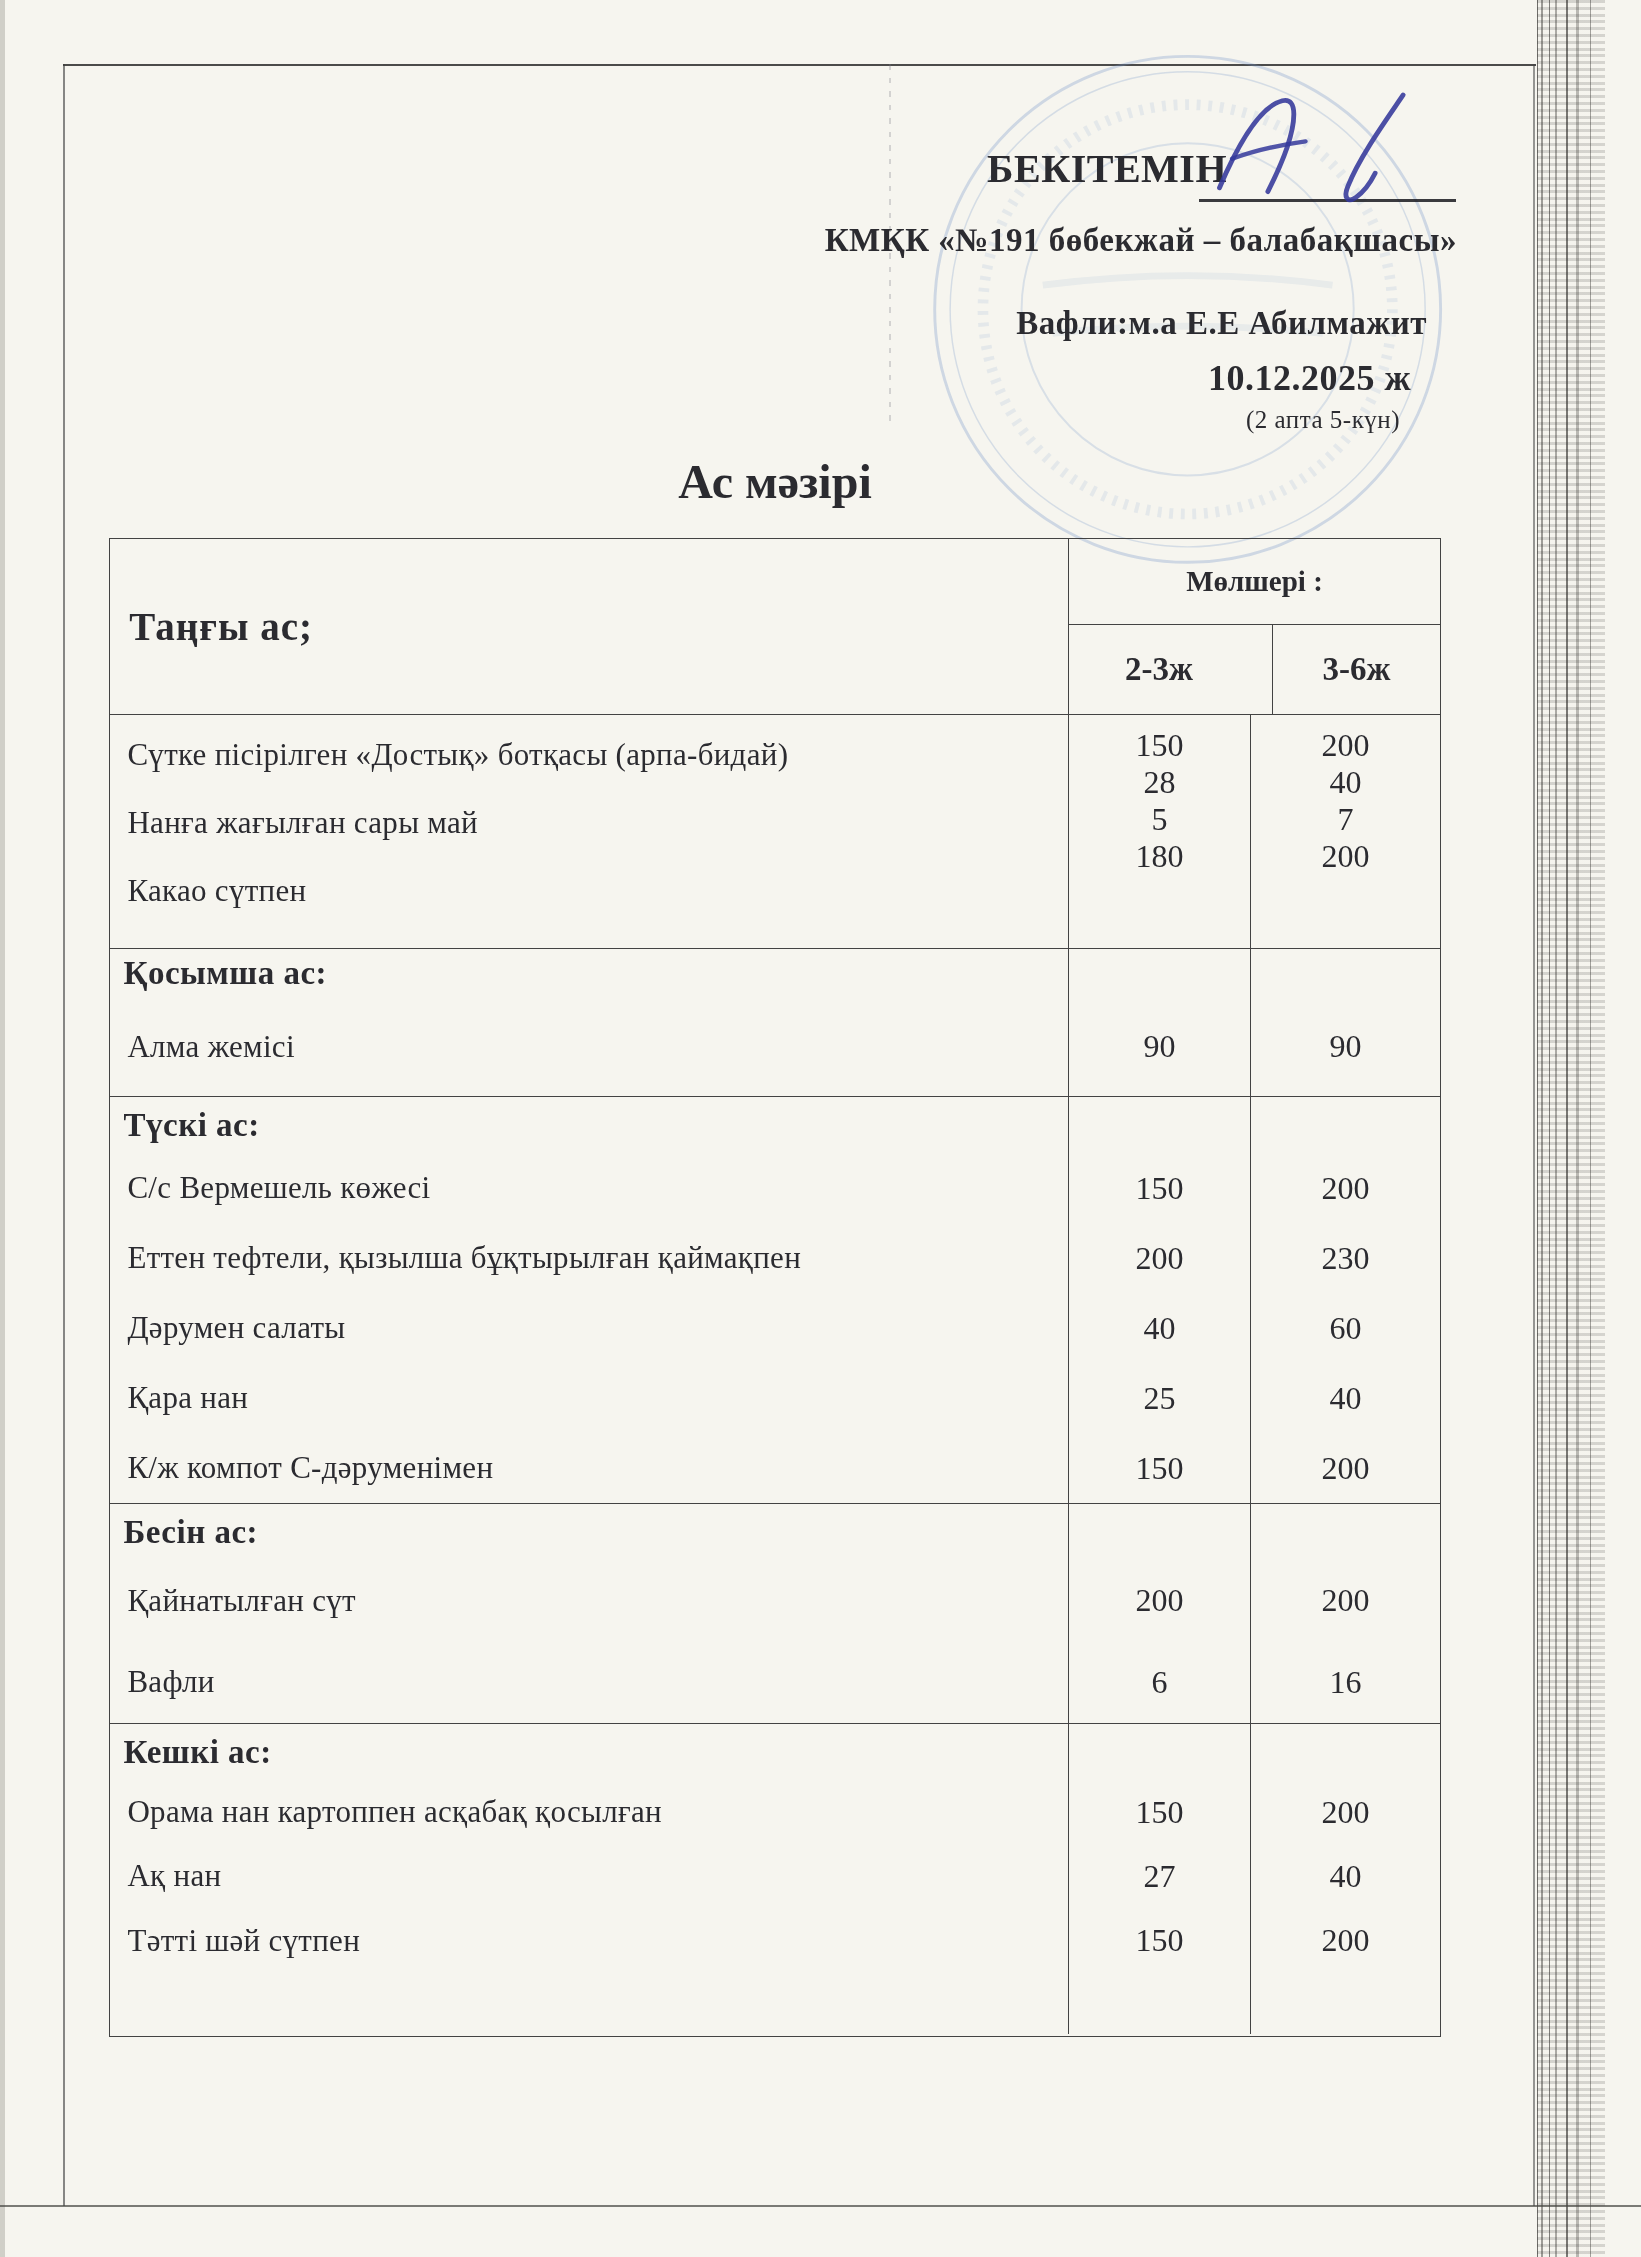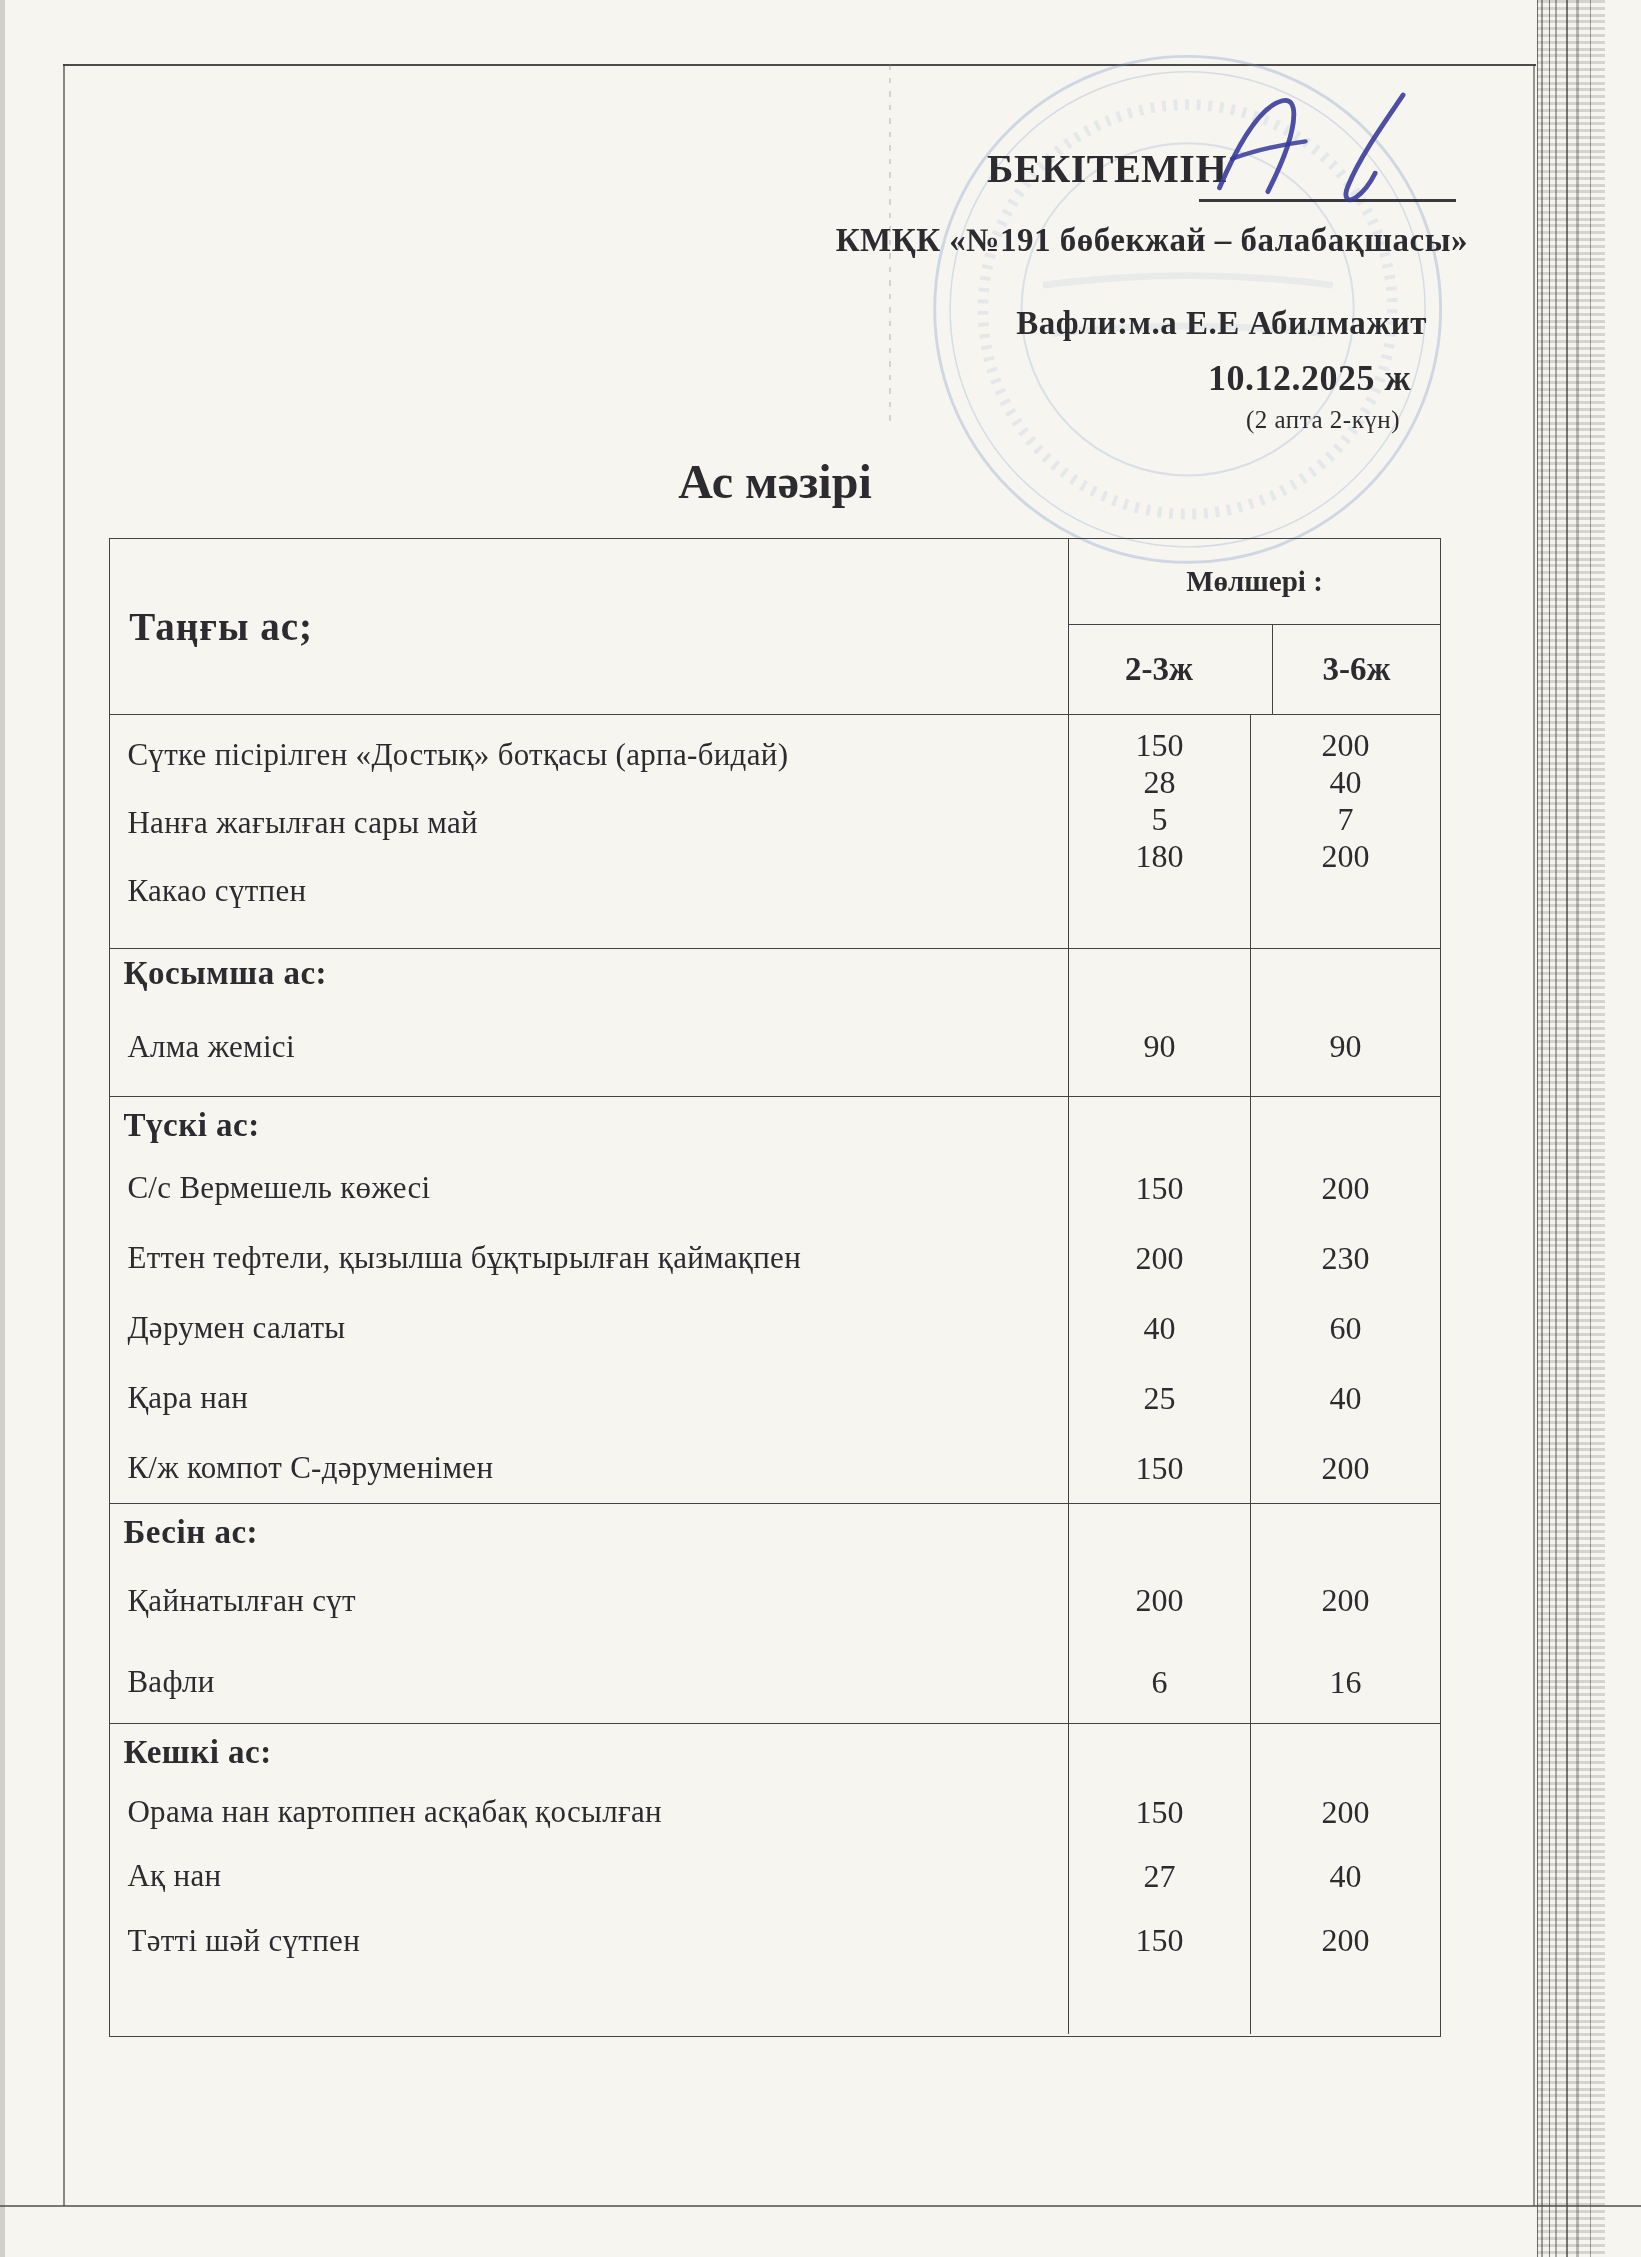--- a/index.html
+++ b/index.html
@@ -31,21 +31,21 @@
   }
   .faint-scan-line{left:889px;top:64px;width:1.9px;height:357px;
     background:repeating-linear-gradient(180deg, rgba(120,120,130,.28) 0 5.8px, transparent 5.8px 13.5px);}
   
   .stamp{left:898px;top:39px;width:560px;height:560px;z-index:1;}
   
   .hdr{z-index:3;letter-spacing:0.5px;}
   .approve{top:145px;left:987px;font-size:40px;font-weight:bold;}
   .sign-line{top:199px;left:1199px;width:257px;height:2.9px;background:rgba(25,25,30,.85);z-index:2;}
   .signature{top:89px;left:1205px;width:232px;height:126px;z-index:4;}
-  .org-line{top:222px;left:509px;width:959px;text-align:right;font-size:33px;font-weight:bold;}
+  .org-line{top:222px;left:498px;width:959px;text-align:right;font-size:33px;font-weight:bold;}
   .head-line{top:305px;left:579px;width:848px;text-align:right;font-size:33px;font-weight:bold;}
   .date-line{top:357px;left:579px;width:832px;text-align:right;font-size:36px;font-weight:bold;}
   .week-line{top:406px;left:579px;width:821px;text-align:right;font-size:25px;}
   .doc-title{top:454px;left:109px;width:1332px;text-align:center;font-size:48px;font-weight:bold;z-index:3;}
   
   .menu-table{
     left:109px;top:538px;width:1332px;height:1499px;z-index:2;
     border:1.9px solid rgba(48,48,48,.9);box-sizing:border-box;
     display:flex;flex-direction:column;
   }
@@ -99,21 +99,21 @@
 <div class="abs hdr approve">БЕКІТЕМІН</div>
 <div class="abs sign-line"></div>
 <svg class="abs signature" viewBox="0 0 240 130">
   <path d="M15,102 C35,55 57,18 80,12 C97,8 93,36 85,60 C79,78 71,94 65,106" fill="none" stroke="#34389b" stroke-width="5" stroke-linecap="round" opacity="0.88"></path>
   <path d="M28,72 C55,62 82,57 104,54" fill="none" stroke="#34389b" stroke-width="4.5" stroke-linecap="round" opacity="0.85"></path>
   <path d="M205,6 C186,34 160,70 148,100 C143,112 147,118 156,112 C165,106 172,95 176,87" fill="none" stroke="#34389b" stroke-width="5" stroke-linecap="round" opacity="0.88"></path>
 </svg>
 <div class="abs hdr org-line">КМҚК «№191 бөбекжай – балабақшасы»</div>
 <div class="abs hdr head-line">Вафли:м.а Е.Е Абилмажит</div>
 <div class="abs hdr date-line">10.12.2025 ж</div>
-<div class="abs hdr week-line">(2 апта 2-күн)</div>
+<div class="abs hdr week-line">(2 апта 5-күн)</div>
 
 <div class="abs doc-title">Ас мәзірі</div>
 
 <div class="abs menu-table">
 
   <div class="t-header">
     <div class="t-header-left">Таңғы ас;</div>
     <div class="t-header-right">
       <div class="amount-cell">Мөлшері :</div>
       <div class="age-cells">

